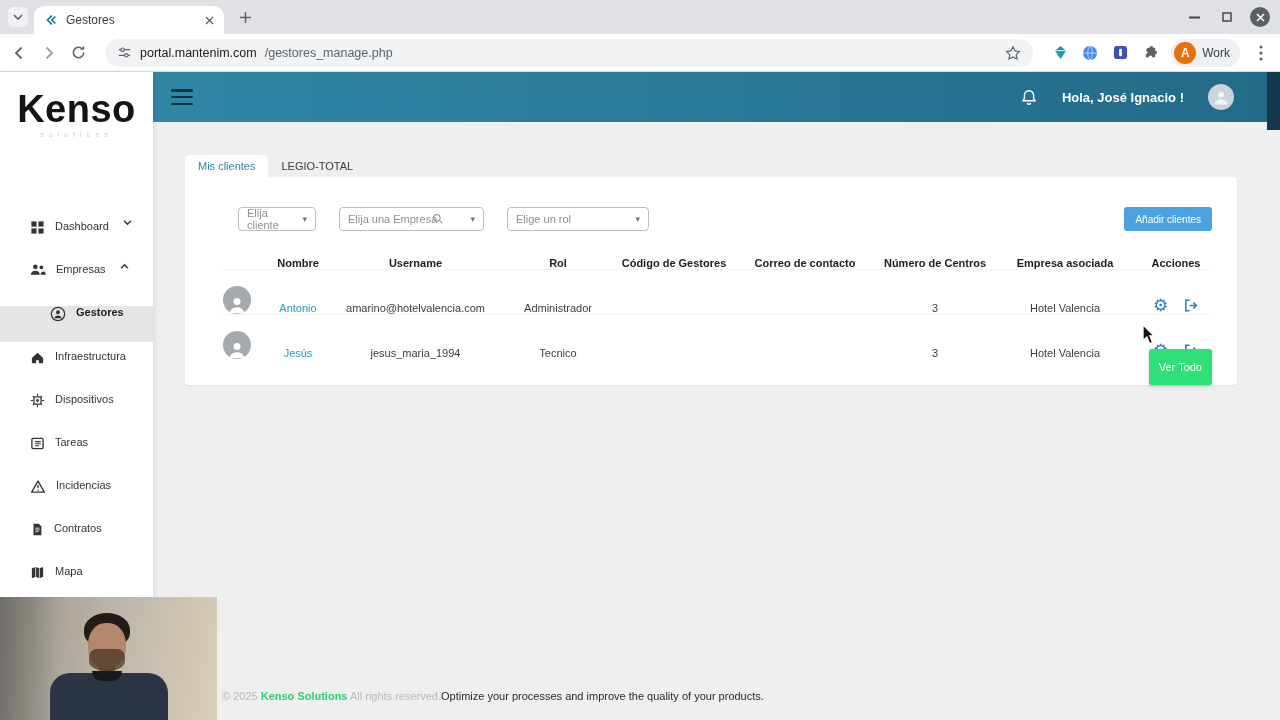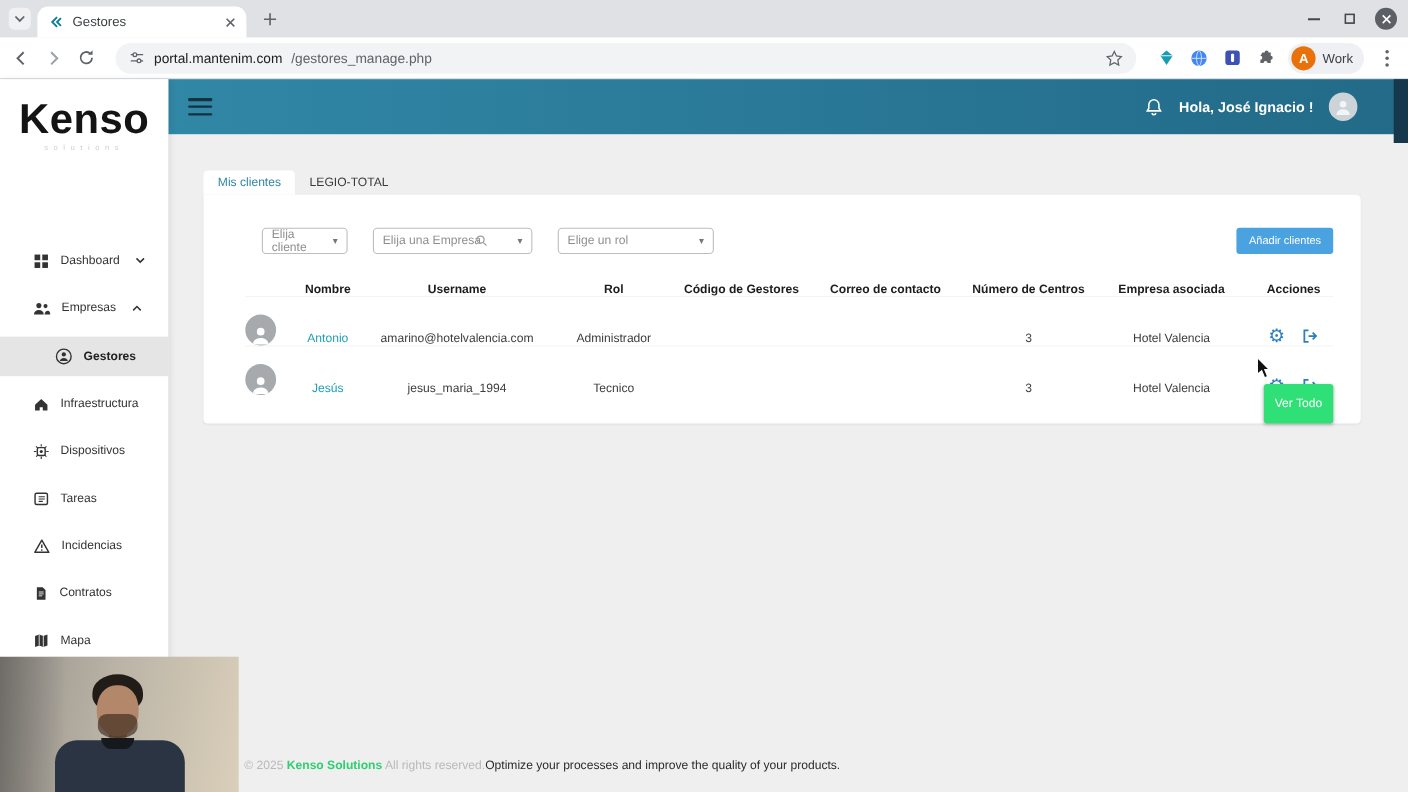--- a/index.html
+++ b/index.html
@@ -25,31 +25,31 @@
   .profile-pill{height:28px;background:#eef0f3;border-radius:14px;display:flex;align-items:center;gap:6px;padding:0 10px 0 3px}
   .profile-av{width:22px;height:22px;border-radius:50%;background:#e8710a;color:#fff;font-size:12px;font-weight:bold;display:flex;align-items:center;justify-content:center}
   .profile-name{font-size:12px;color:#3c4043}
 
   
   .sidebar{position:absolute;left:0;top:72px;bottom:0;width:153px;background:#fff;box-shadow:2px 0 5px rgba(0,0,0,.07);z-index:5}
   .logo{padding-top:18px;text-align:center}
   .logo-main{font-size:38px;font-weight:bold;color:#141414;letter-spacing:.5px;line-height:1}
   .logo-sub{font-size:7px;letter-spacing:5px;color:#cfcfcf;margin-top:3px}
   .menu{margin-top:82px}
-  .sitem{height:34px;margin-bottom:9px;display:flex;align-items:center;gap:10px;padding-left:30px;cursor:pointer}
+  .sitem{height:34px;margin-bottom:9px;display:flex;align-items:flex-start;gap:10px;padding-left:30px;cursor:pointer}
   .sitem .lbl{font-size:11px;color:#333}
   .sitem.active{height:36px;background:#e5e5e5;padding-left:50px;margin-bottom:8px}
   .sitem.active .lbl{font-weight:bold;color:#222}
   .chev{margin-left:4px}
 
   
   .pheader{position:absolute;left:153px;top:72px;right:0;height:50px;background:linear-gradient(90deg,#3187a6,#226a88);display:flex;align-items:center;padding:0 46px 0 18px;z-index:4}
   .burger{width:22px;height:16px;display:flex;flex-direction:column;justify-content:space-between;cursor:pointer}
   .burger span{display:block;height:2.5px;background:#15323f;border-radius:1px}
-  .hright{margin-left:auto;display:flex;align-items:center;gap:14px}
+  .hright{margin-left:auto;display:flex;align-items:center;gap:24px}
   .greet{color:#fff;font-size:13px;font-weight:bold}
   .h-avatar{width:26px;height:26px;border-radius:50%;background:#ccd4da;display:flex;align-items:center;justify-content:center;overflow:hidden}
   .header-edge{position:absolute;right:0;top:72px;width:13px;height:58px;background:#16384d;z-index:6}
 
   
   .main{position:absolute;left:153px;top:122px;right:0;bottom:0;background:#efefef}
   .ptabs{position:absolute;left:32px;top:33px;display:flex}
   .ptab{height:22px;padding:0 13px;font-size:11px;display:flex;align-items:center;border-radius:4px 4px 0 0;cursor:pointer;color:#3a3a3a}
   .ptab.active{background:#fff;color:#2e86a5}
   .card{position:absolute;left:32px;top:55px;width:1052px;height:208px;background:#fff;border-radius:0 4px 4px 4px;box-shadow:0 1px 2px rgba(0,0,0,.05);padding:30px 25px 0 38px}

